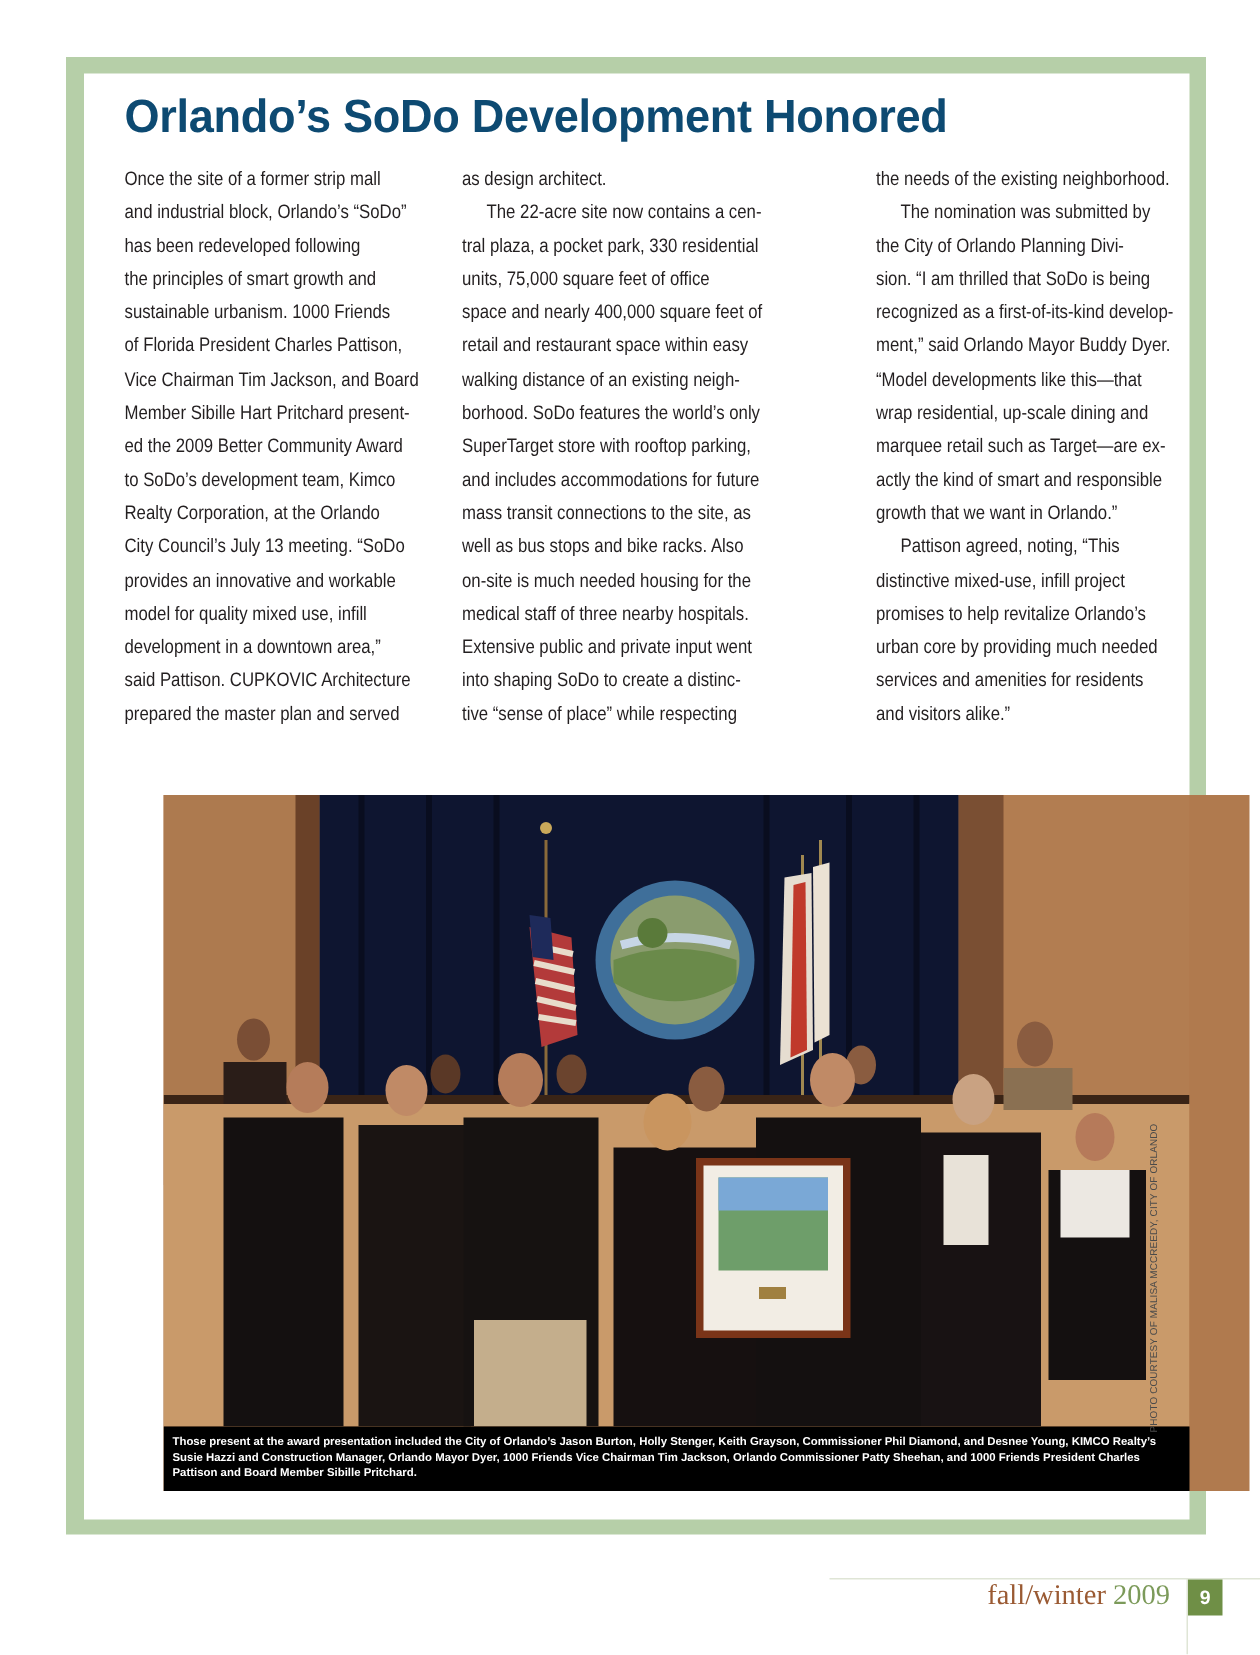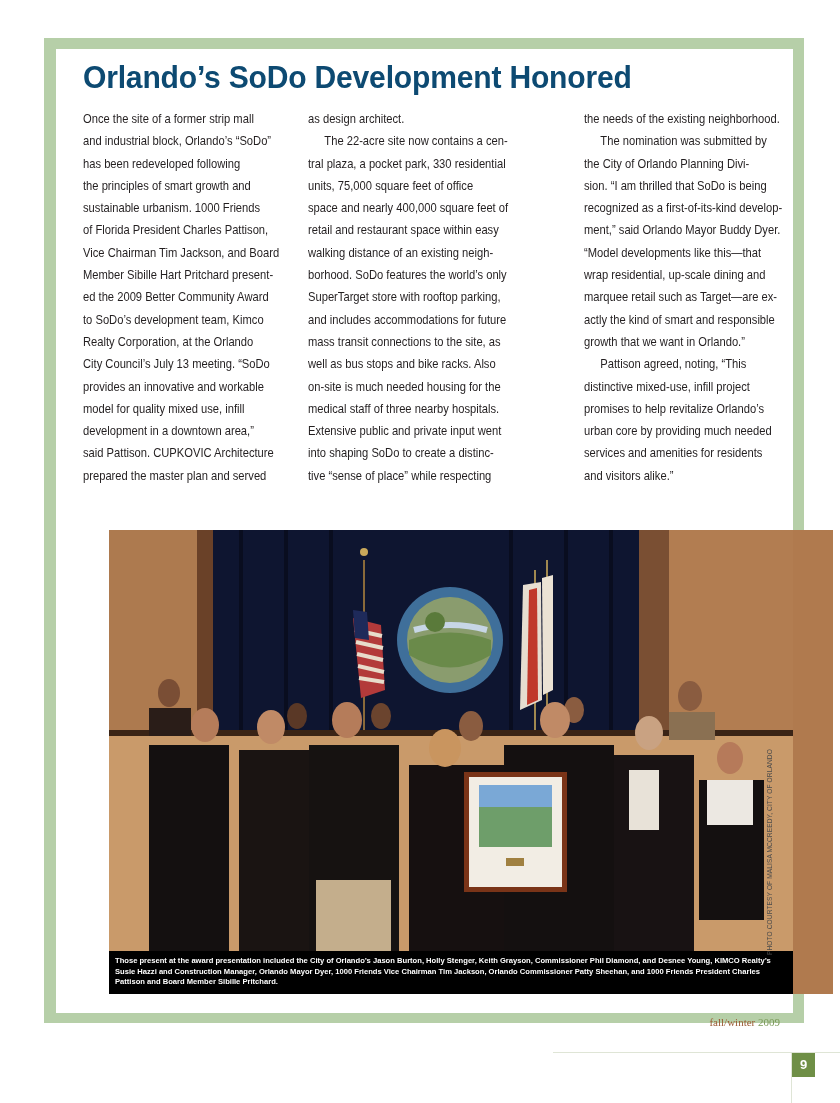--- a/index.html
+++ b/index.html
@@ -51,22 +51,22 @@
       font-family: "Liberation Sans", sans-serif; font-size: 6.6px; color: #4a4a4a;
       letter-spacing: 0.1px; white-space: nowrap;
     }
     .footer-rule {
       position: absolute; left: 553px; top: 1052px; width: 287px; height: 1px; background: #dfe5d6;
     }
     .footer-vrule {
       position: absolute; left: 791px; top: 1052px; width: 1px; height: 51px; background: #dfe5d6;
     }
     .issue {
-      position: absolute; right: 60px; top: 1016px;
-      font-family: "Liberation Serif", serif; font-size: 11px; white-space: nowrap;
+      position: absolute; right: 60px; top: 1053px;
+      font-family: "Liberation Serif", serif; font-size: 19px; white-space: nowrap;
     }
     .issue .season { color: #9a5a33; }
     .issue .year { color: #7c9a5a; }
     .page-num {
       position: absolute; left: 792px; top: 1053px; width: 23px; height: 24px;
       background: #6f8f46; color: #ffffff; text-align: center;
       font-family: "Liberation Sans", sans-serif; font-weight: bold; font-size: 13px; line-height: 24px;
     }
   </style>
 </head>

